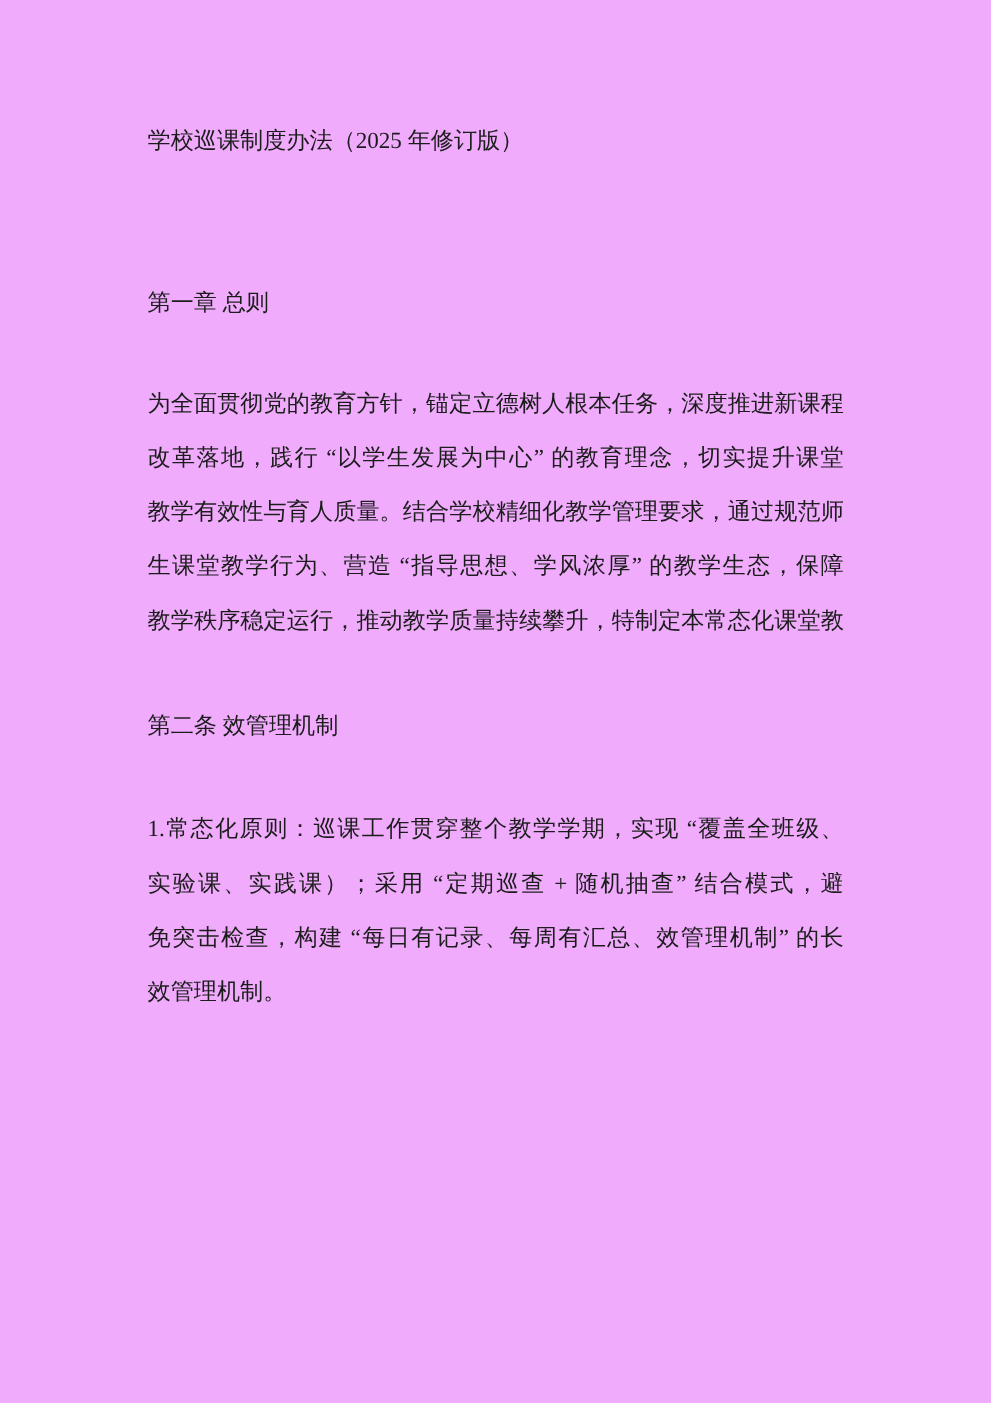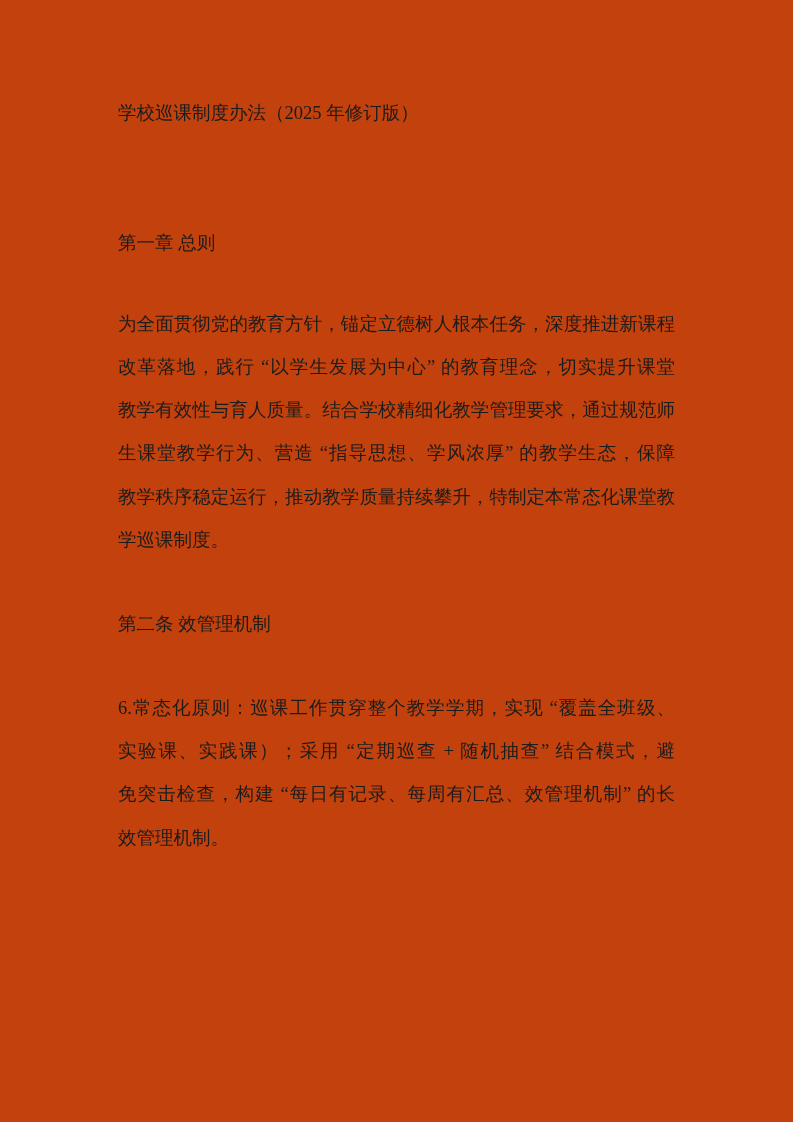--- a/index.html
+++ b/index.html
@@ -4,21 +4,21 @@
 <style>
   html, body {
     margin: 0;
     padding: 0;
     background: #ffffff;
   }
   .page {
     position: relative;
     width: 793px;
     height: 1122px;
-    background: #c2410c;
+    background: #f0abfc;
     box-sizing: border-box;
     padding: 92px 118px 0 118px;
     font-family: "Liberation Serif", serif;
     font-size: 18.5px;
     line-height: 43.3px;
     color: #1c1c1c;
     overflow: hidden;
   }
   .doc-title {
     margin: 0 0 87px 0;
@@ -47,25 +47,24 @@
 
   <p class="heading chapter">第一章 总则</p>
 
 
   <div class="paragraph">
     <div class="line just">为全面贯彻党的教育方针，锚定立德树人根本任务，深度推进新课程</div>
     <div class="line just">改革落地，践行 “以学生发展为中心” 的教育理念，切实提升课堂</div>
     <div class="line just">教学有效性与育人质量。结合学校精细化教学管理要求，通过规范师</div>
     <div class="line just">生课堂教学行为、营造 “指导思想、学风浓厚” 的教学生态，保障</div>
     <div class="line just">教学秩序稳定运行，推动教学质量持续攀升，特制定本常态化课堂教</div>
-    <div class="line">学巡课制度。</div>
   </div>
 
   <p class="heading article">第二条 效管理机制</p>
 
   <div class="paragraph">
-    <div class="line just">6.常态化原则：巡课工作贯穿整个教学学期，实现 “覆盖全班级、</div>
+    <div class="line just">1.常态化原则：巡课工作贯穿整个教学学期，实现 “覆盖全班级、</div>
     <div class="line just">实验课、实践课）；采用 “定期巡查 + 随机抽查” 结合模式，避</div>
     <div class="line just">免突击检查，构建 “每日有记录、每周有汇总、效管理机制” 的长</div>
     <div class="line">效管理机制。</div>
   </div>
 
 </div>
 
 </body></html>

